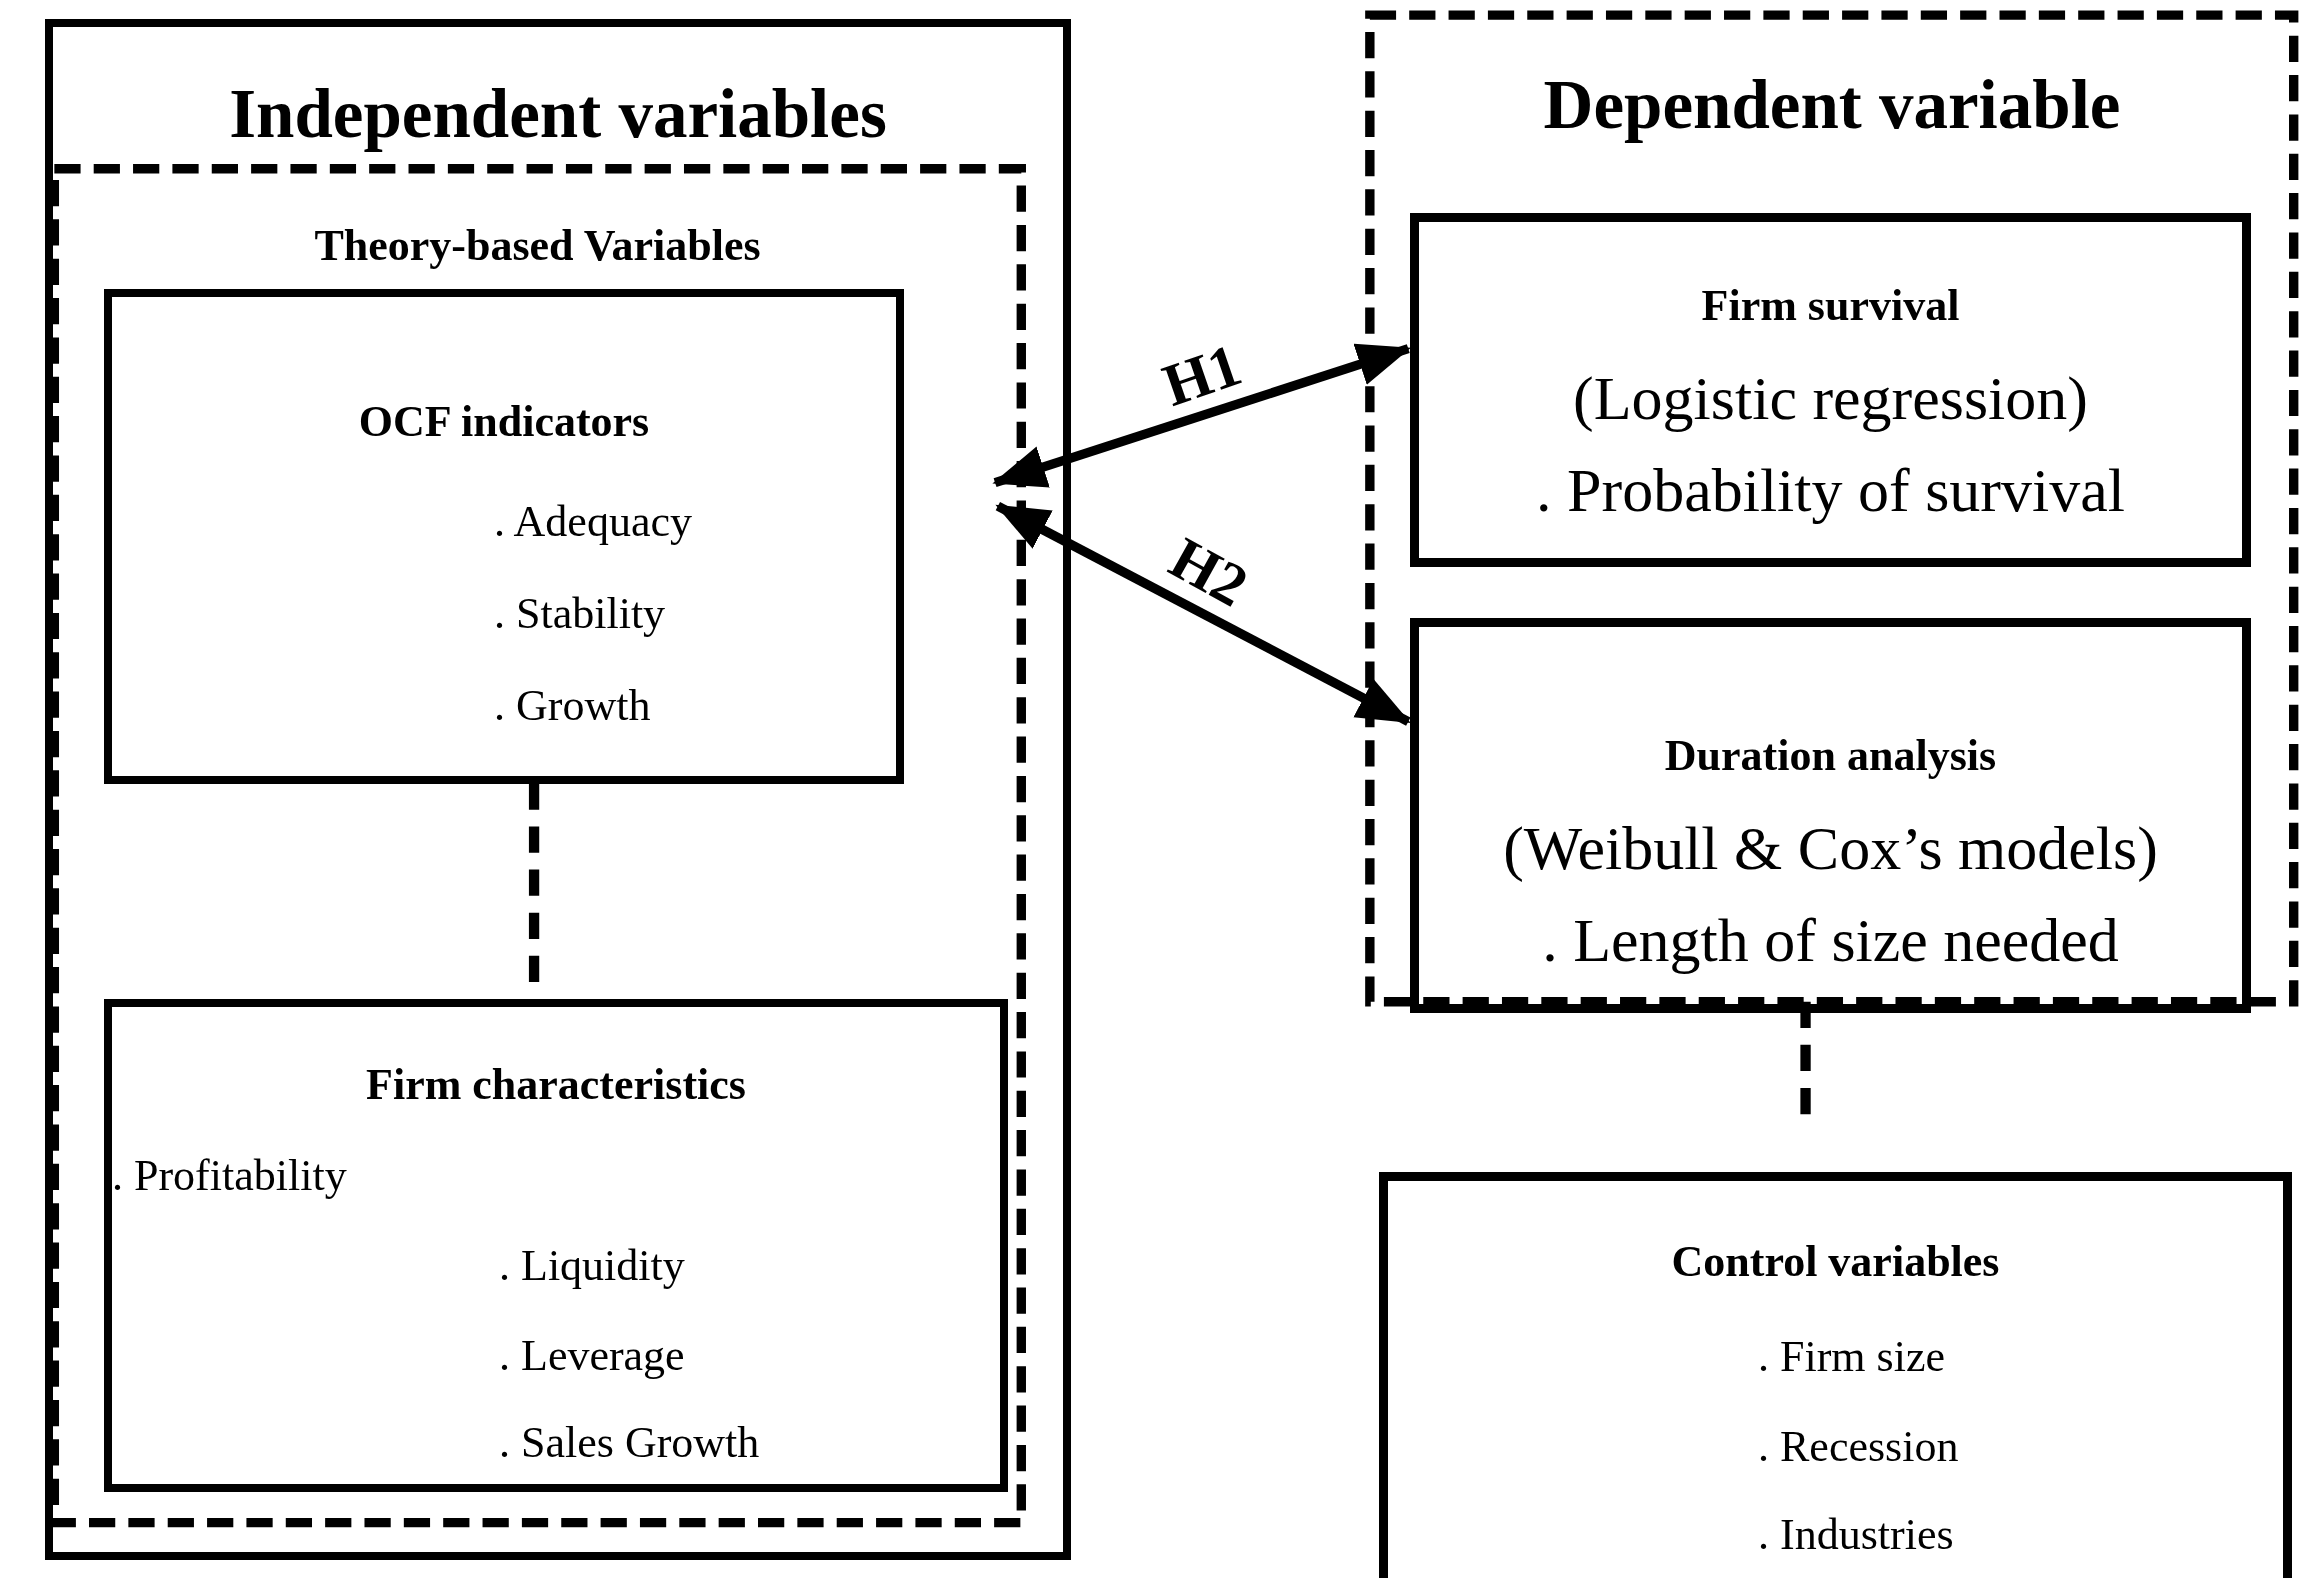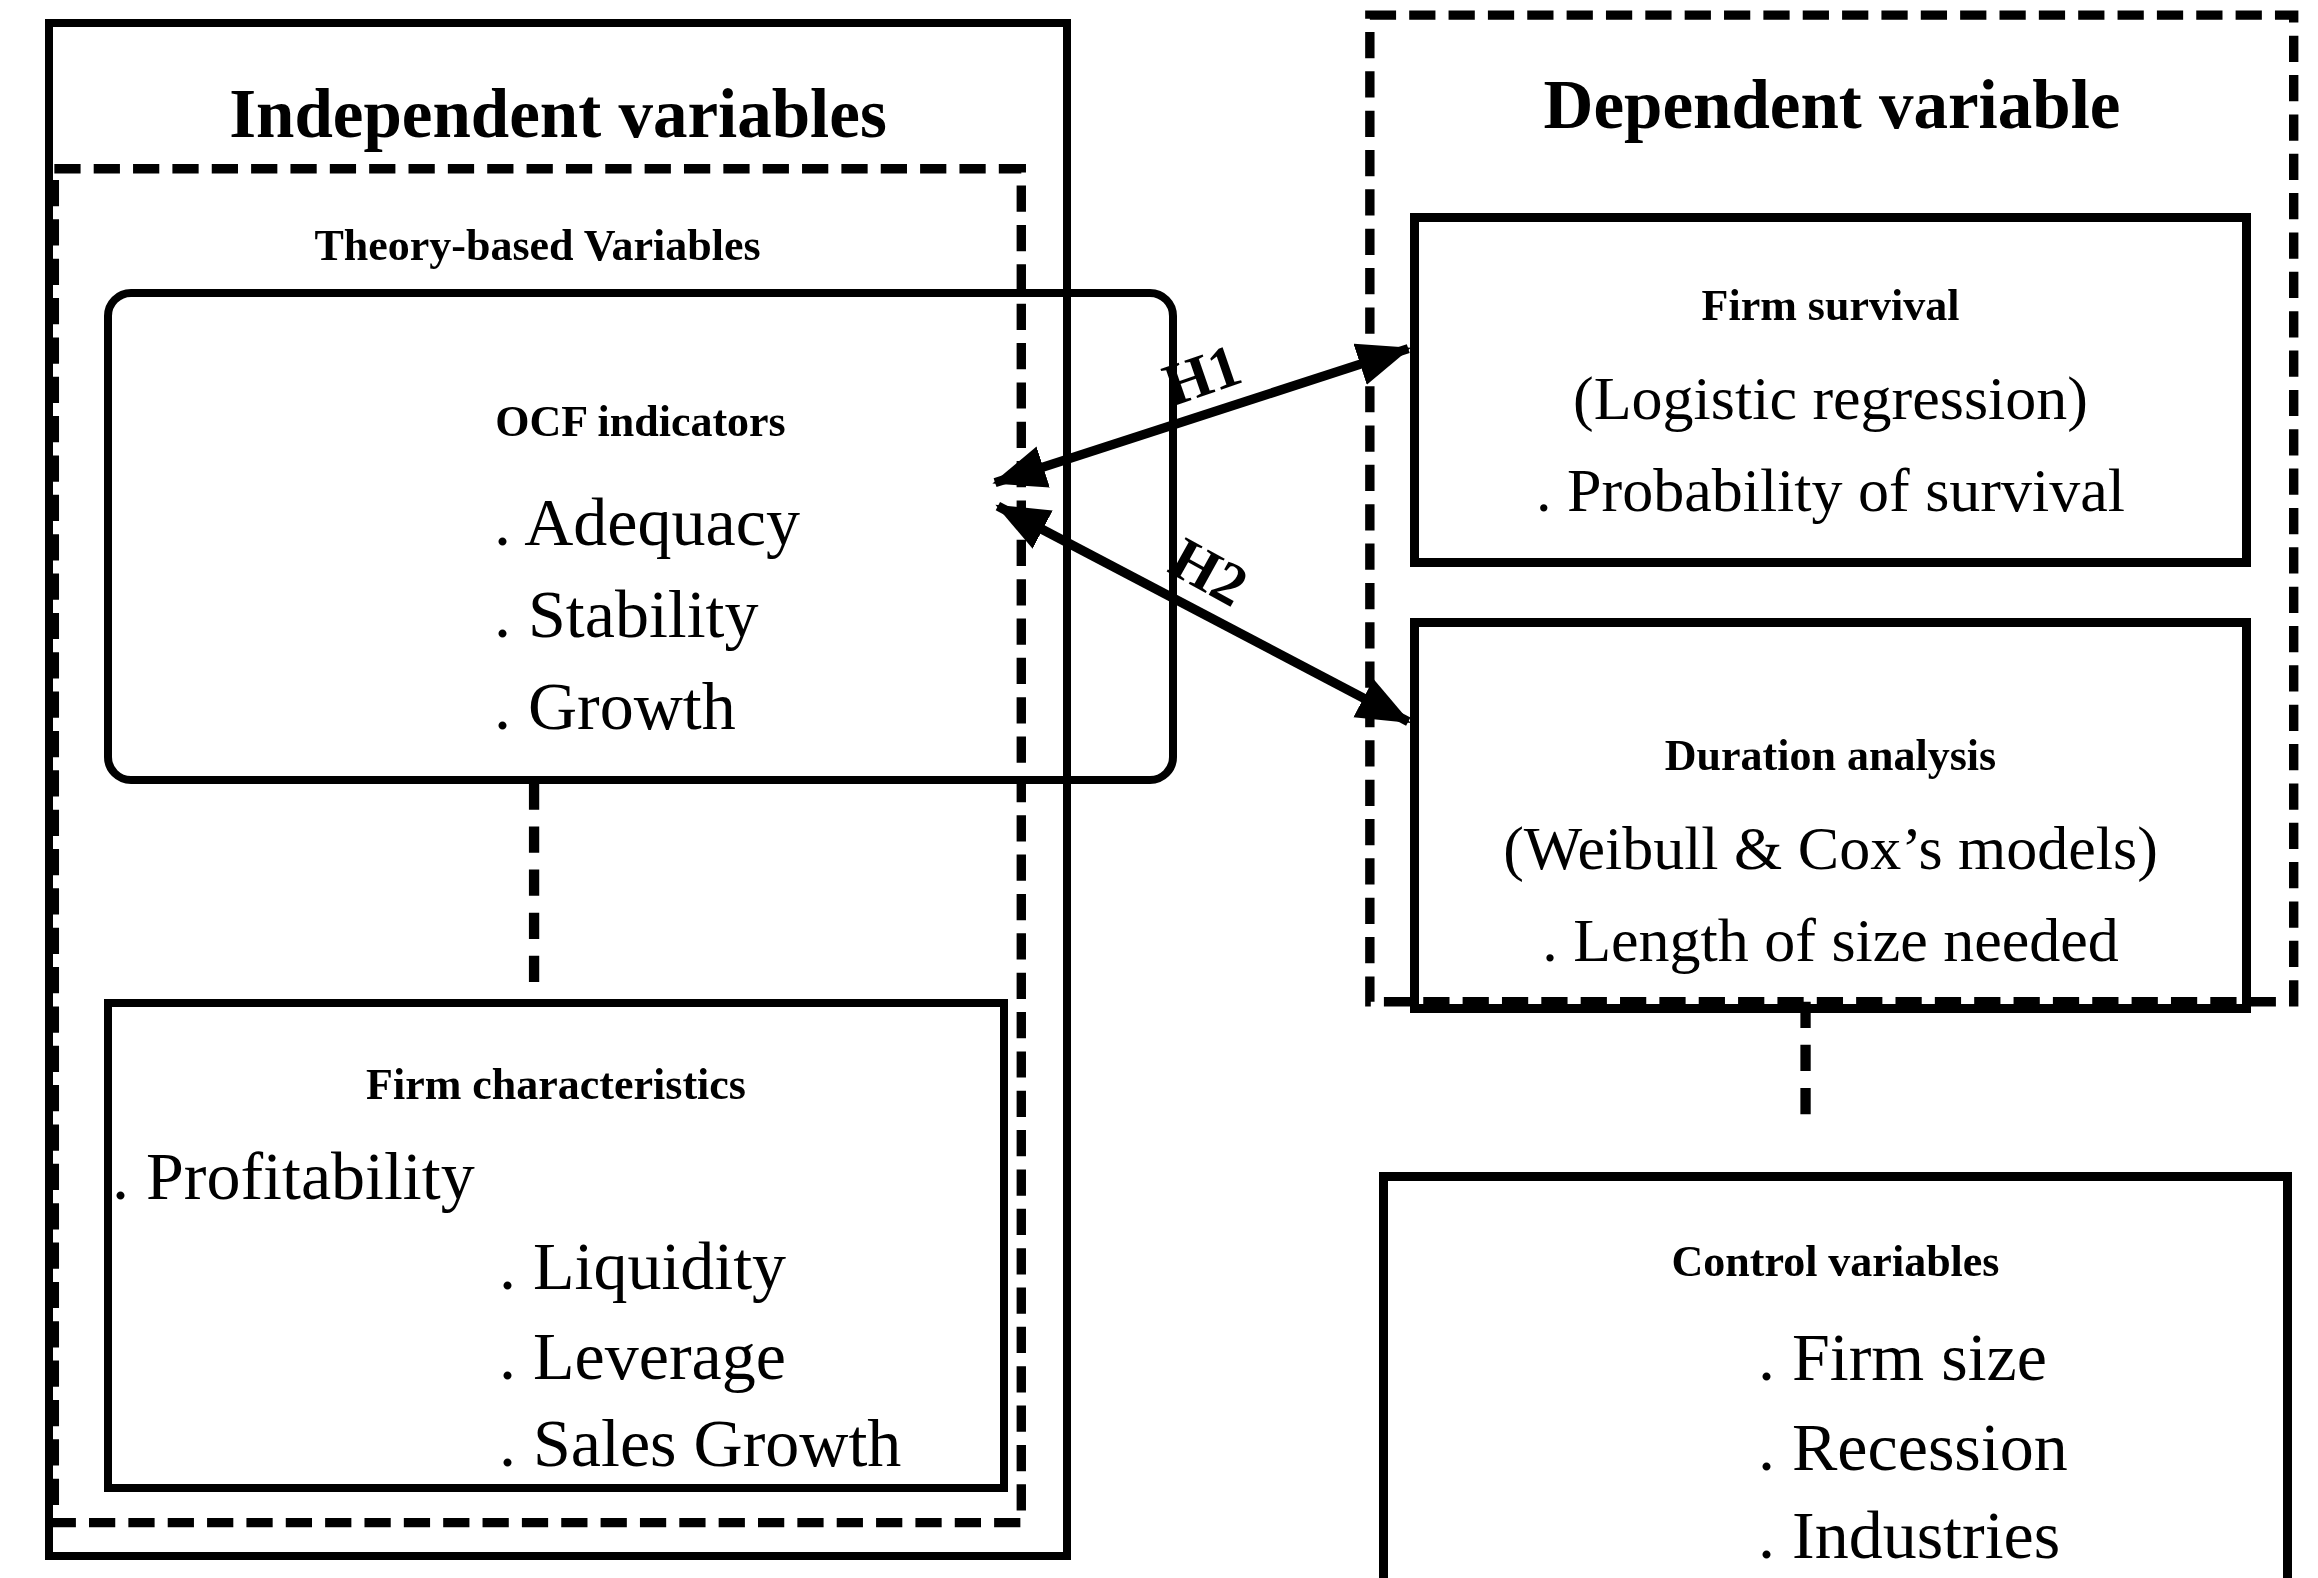--- a/index.html
+++ b/index.html
@@ -12,21 +12,21 @@
     overflow:hidden;
   }
   .svg-layer{position:absolute;left:0;top:0;width:2319px;height:1579px;z-index:1;}
   .box{position:absolute;box-sizing:border-box;z-index:2;background:transparent;}
   .solid{border:8.4px solid #000;margin-left:17px;}
   .solid10{border:9.4px solid #000;margin-top:48px;}
   .line{position:absolute;left:0;right:0;height:94px;line-height:94px;white-space:nowrap;}
   .c{text-align:center;}
   .hdr{font-weight:bold;font-size:69px;}
   .btitle{font-weight:bold;font-size:44px;}
-  .item{font-size:68px;text-align:left;font-family:Liberation Serif, serif;}
+  .item{font-size:44px;text-align:left;font-family:Liberation Serif, serif;}
   .sub{font-size:62px;}
   .hlabel{
     position:absolute;z-index:3;
     font-weight:bold;font-size:60px;line-height:60px;
     width:150px;text-align:center;
   }
 </style>
 </head>
 <body>
 
@@ -54,21 +54,21 @@
 
   <div class="hlabel" style="left:1127px;top:345px;transform:rotate(-19deg);">H1</div>
   <div class="hlabel" style="left:1134px;top:542px;transform:rotate(29deg);">H2</div>
 
   <div class="box solid" style="left:28px;top:19px;width:1026px;height:1541px;">
     <div class="line hdr c" style="top:40px;">Independent variables</div>
   </div>
 
   <div class="line btitle c" style="left:54px;width:967px;top:199px;z-index:3;">Theory-based Variables</div>
 
-  <div class="box solid" style="left:87px;top:289px;width:1073px;height:495px;border-radius:27px;">
+  <div class="box solid" style="left:87px;top:289px;width:800px;height:495px;">
     <div class="line btitle c" style="top:78px;">OCF indicators</div>
     <div class="line item" style="top:178px;padding-left:382px;">. Adequacy</div>
     <div class="line item" style="top:270px;padding-left:382px;">. Stability</div>
     <div class="line item" style="top:362px;padding-left:382px;">. Growth</div>
   </div>
 
   <div class="box solid" style="left:87px;top:999px;width:904px;height:493px;">
     <div class="line btitle c" style="top:31px;">Firm characteristics</div>
     <div class="line item" style="top:122px;">. Profitability</div>
     <div class="line item" style="top:212px;padding-left:387px;">. Liquidity</div>

